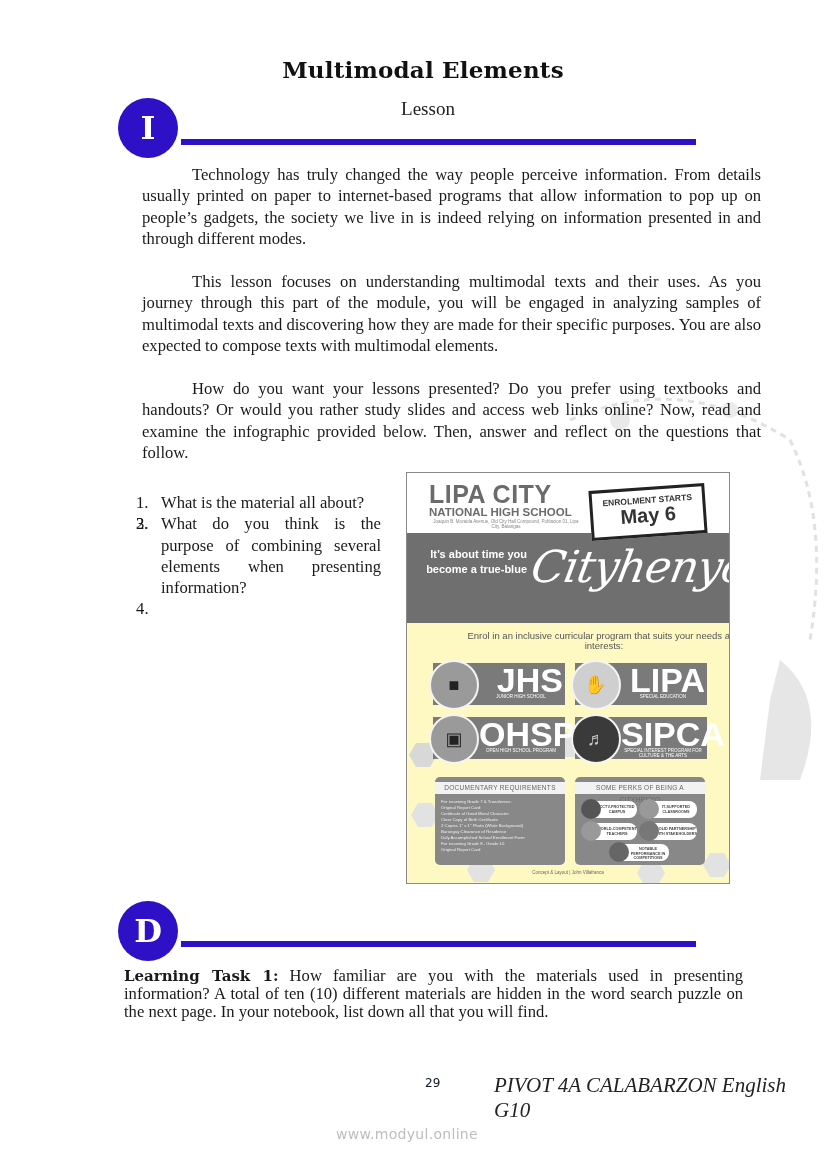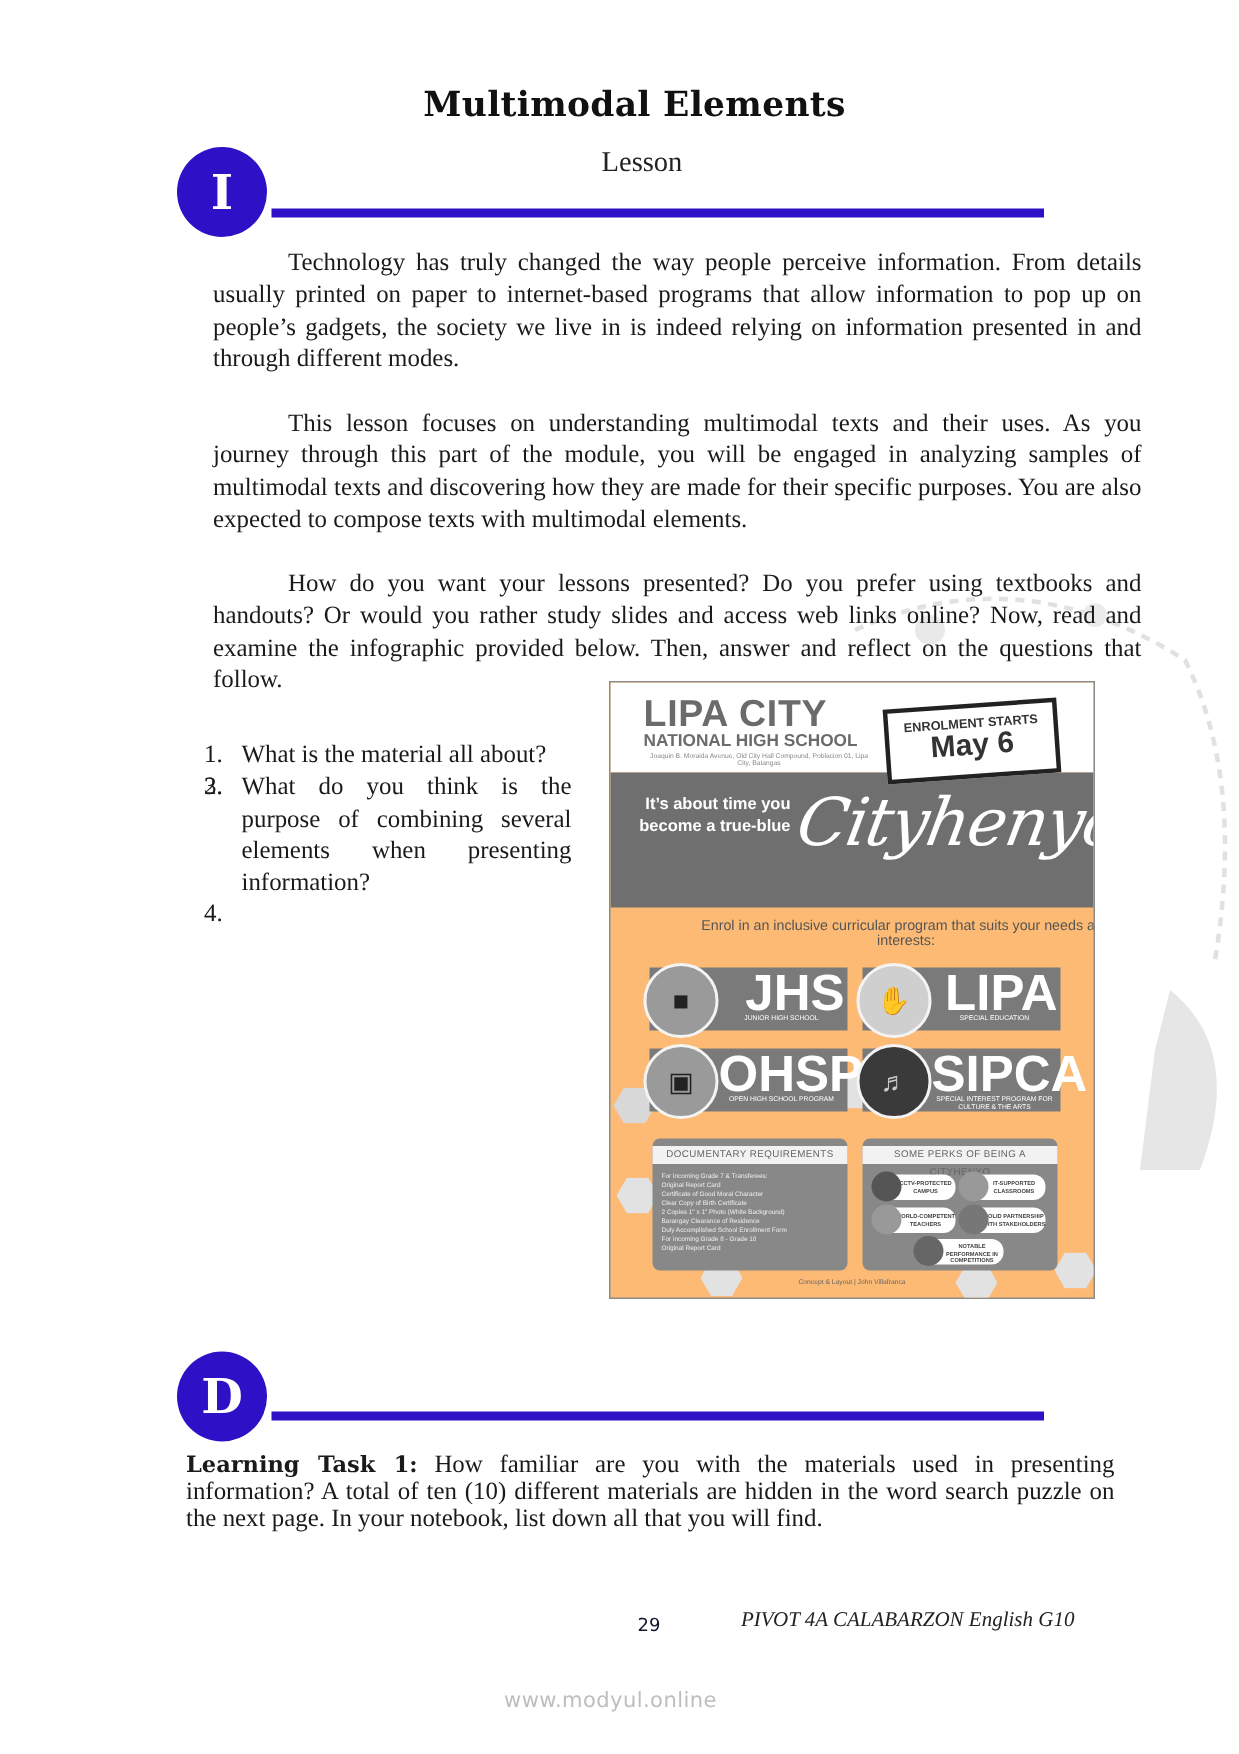--- a/index.html
+++ b/index.html
@@ -9,21 +9,21 @@
   .subtitle { left: 0; width: 856px; top: 98px; text-align: center; font-family: "Liberation Serif", serif; font-size: 19px; color: #222; }
   .badge { width: 60px; height: 60px; border-radius: 50%; background: #2e10c6; color: #fff; font-family: "DejaVu Serif", serif; font-weight: bold; font-size: 32px; text-align: center; line-height: 60px; }
   .rule { height: 6px; background: #2e10c6; }
   .para { left: 124px; width: 619px; font-family: "Liberation Serif", serif; font-size: 16.6px; line-height: 21.4px; text-align: justify; color: #1a1a1a; margin-left: 18px; }
   .para .indent { display: inline-block; width: 50px; }
   .qlist { left: 124px; width: 257px; top: 492px; font-family: "Liberation Serif", serif; font-size: 16.6px; line-height: 21.3px; color: #1a1a1a; margin: 0; padding: 0; list-style: none; }
   .qlist li { position: relative; padding-left: 37px; text-align: justify; text-align-last: left; }
   .qlist li .num { position: absolute; left: 12px; top: 0; }
   .watermark { left: 530px; top: 380px; width: 300px; height: 480px; opacity: 0.45; }
   
-  .info { left: 406px; top: 454px; width: 322px; height: 410px; border: 1.5px solid #8a8a8a; background: #fdba74; font-family: "Liberation Sans", sans-serif; overflow: hidden; }
+  .info { left: 406px; top: 472px; width: 322px; height: 410px; border: 1.5px solid #8a8a8a; background: #fef9c3; font-family: "Liberation Sans", sans-serif; overflow: hidden; }
   .info .hdr { position: absolute; left: 0; top: 0; width: 322px; height: 60px; background: #fff; }
   .lipa { position: absolute; left: 22px; top: 8px; font-size: 25px; font-weight: bold; color: #6b6b6b; letter-spacing: 0.5px; line-height: 26px; }
   .nhs { position: absolute; left: 22px; top: 33px; font-size: 11.5px; font-weight: bold; color: #6b6b6b; line-height: 12px; }
   .addr { position: absolute; left: 24px; top: 46px; width: 150px; font-size: 4.5px; color: #888; text-align: center; line-height: 5px; }
   .enrol { position: absolute; left: 183px; top: 14px; width: 110px; height: 44px; background: #fff; border: 3px solid #222; transform: rotate(-4deg); text-align: center; z-index: 2; }
   .enrol .t1 { font-size: 8.5px; font-weight: bold; color: #333; margin-top: 5px; }
   .enrol .t2 { font-size: 20px; font-weight: bold; color: #333; line-height: 20px; }
   .band { position: absolute; left: 0; top: 60px; width: 322px; height: 90px; background: #6f6f6f; }
   .band .tag { position: absolute; left: 10px; top: 14px; width: 110px; color: #fff; font-size: 11px; font-weight: bold; line-height: 15px; text-align: right; }
   .band .script { position: absolute; left: 125px; top: 8px; color: #fff; font-family: "DejaVu Serif", serif; font-style: italic; font-size: 44px; letter-spacing: -1px; transform: skewX(-10deg); }
@@ -37,21 +37,21 @@
   .panel { position: absolute; top: 304px; width: 130px; height: 88px; background: #888; border-radius: 5px; }
   .panel .ph { position: absolute; left: 0; top: 5px; width: 100%; height: 12px; background: #f2f2f2; text-align: center; font-size: 6.5px; color: #666; line-height: 12px; letter-spacing: 0.3px; }
   .panel .pc { position: absolute; left: 6px; top: 22px; width: 118px; font-size: 4.3px; color: #eee; line-height: 6px; }
   .perk { position: absolute; height: 17px; background: #fff; border-radius: 8px; font-size: 3.8px; color: #444; text-align: center; line-height: 4.5px; font-weight: bold; }
   .perk .pi { position: absolute; left: -4px; top: -2px; width: 20px; height: 20px; border-radius: 50%; background: #555; }
   .credit { position: absolute; left: 0; top: 397px; width: 322px; text-align: center; font-size: 4.5px; color: #666; }
   .hex { position: absolute; width: 28px; height: 24px; background: #e2e2e2; clip-path: polygon(25% 0, 75% 0, 100% 50%, 75% 100%, 25% 100%, 0 50%); }
   .task { left: 124px; top: 967px; width: 619px; font-family: "Liberation Serif", serif; font-size: 16.6px; line-height: 18px; text-align: justify; color: #1a1a1a; }
   .task b { font-family: "DejaVu Serif", serif; font-size: 15px; }
   .pagenum { left: 425px; top: 1076px; font-family: "DejaVu Sans", sans-serif; font-size: 12px; color: #0f172a; }
-  .footer { left: 494px; top: 1073px; font-family: "Liberation Serif", serif; font-style: italic; font-size: 14px; color: #222; }
+  .footer { left: 494px; top: 1073px; font-family: "Liberation Serif", serif; font-style: italic; font-size: 21px; color: #222; }
   .site { left: 336px; top: 1126px; font-family: "DejaVu Sans", sans-serif; font-size: 14px; color: #bdbdbd; letter-spacing: 0.3px; }
 </style>
 </head>
 <body>
 
 <div class="abs title">Multimodal Elements</div>
 <div class="abs subtitle">Lesson</div>
 
 <div class="abs badge" style="left:118px; top:98px;">I</div>
 <div class="abs rule" style="left:181px; top:139px; width:515px;"></div>

